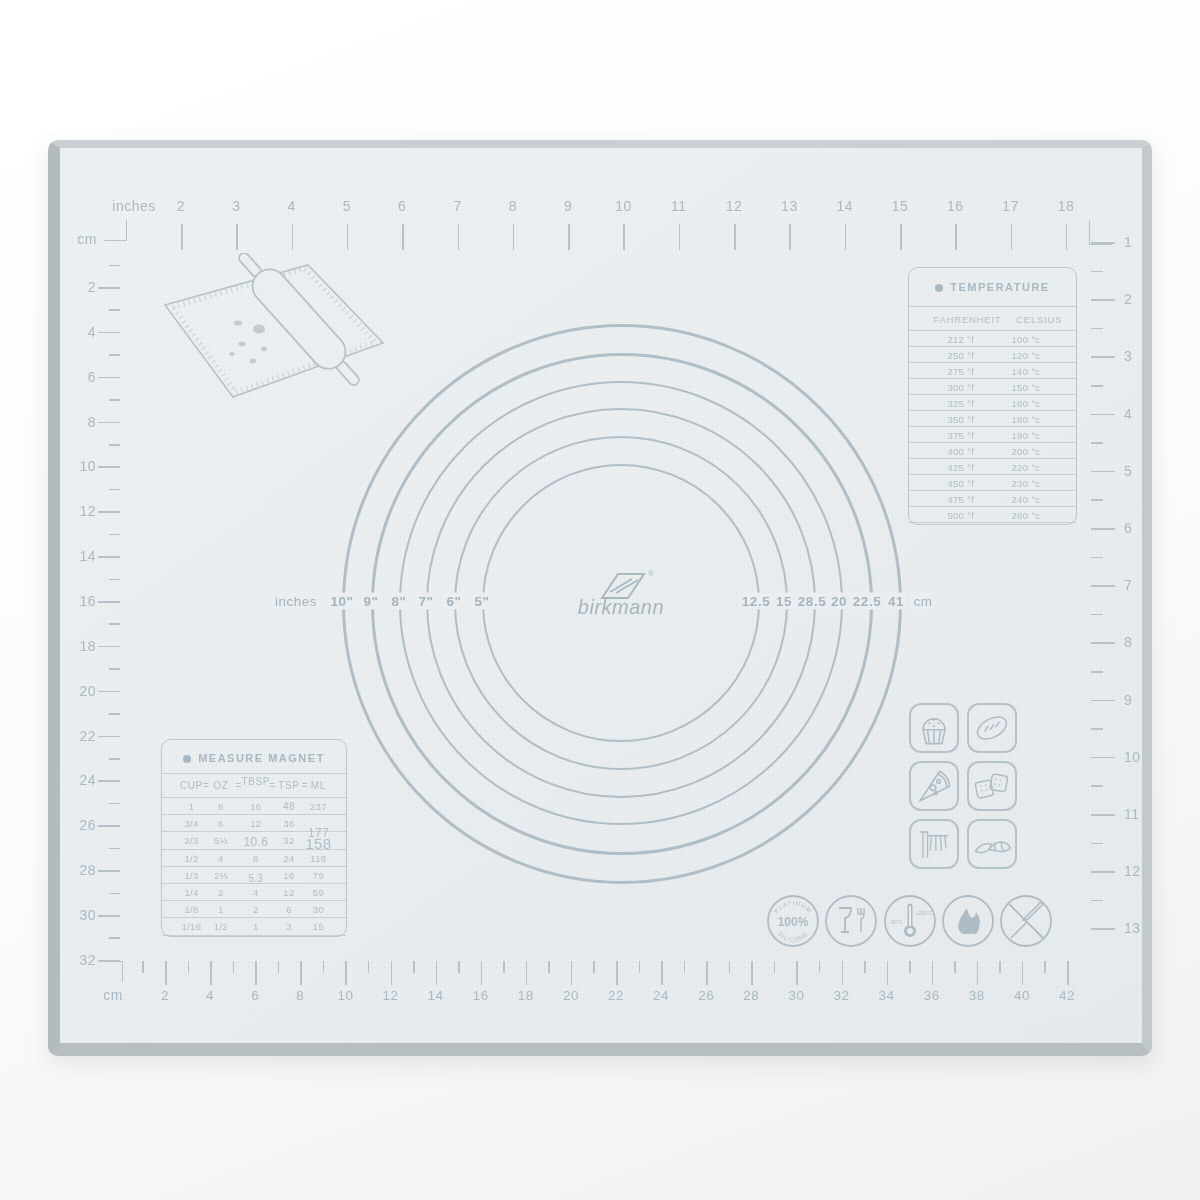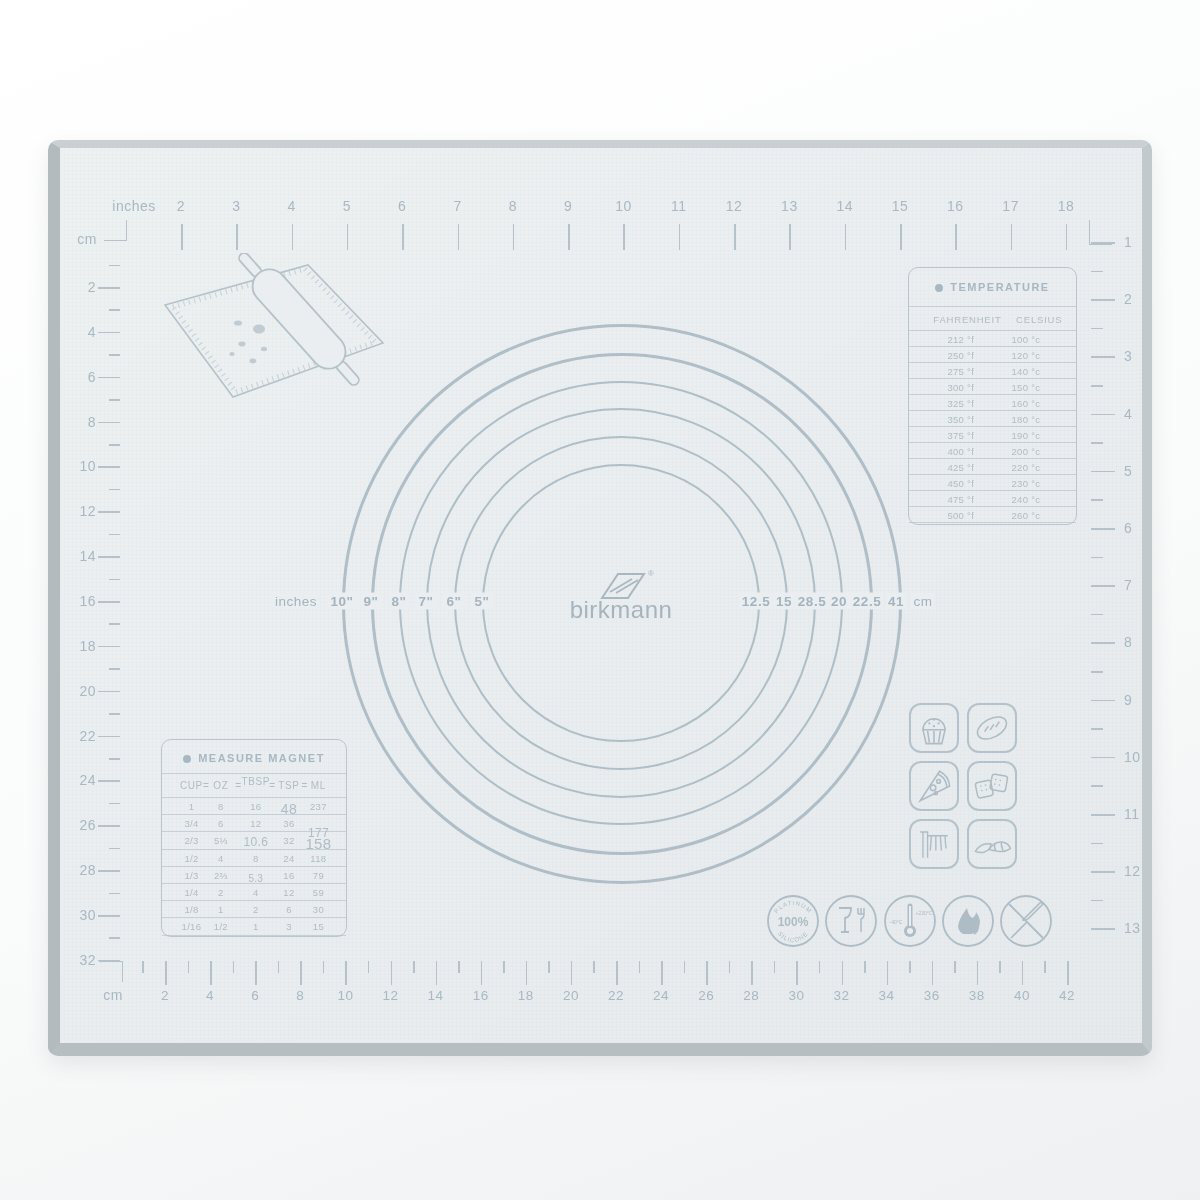--- a/index.html
+++ b/index.html
@@ -32,21 +32,21 @@
   .clabel{position:absolute;transform:translate(-50%,-50%);background:#eaeef0;
     color:#a4b4bf;font-size:13.5px;letter-spacing:.5px;padding:1px 3px;white-space:nowrap;font-weight:bold;}
   .panel{position:absolute;border:1.5px solid rgba(168,184,195,.75);border-radius:10px;color:#aebdc7;}
   .panel .title{position:absolute;left:0;right:0;text-align:center;font-weight:bold;letter-spacing:1.5px;font-size:11px;color:#a8b8c3;}
   .panel .dot{display:inline-block;width:8px;height:8px;border-radius:50%;background:#a8b8c3;margin-right:7px;vertical-align:middle;}
   .hline{position:absolute;left:0;right:0;height:1px;background:rgba(168,184,195,.55);}
   .cell{position:absolute;transform:translateX(-50%);font-size:9.5px;letter-spacing:.3px;white-space:nowrap;color:#aebdc7;}
   .foodbox{position:absolute;width:50px;height:50px;border:2px solid rgba(168,184,195,.8);border-radius:12px;box-sizing:border-box;}
   .certcirc{position:absolute;width:54px;height:54px;}
   svg{display:block;}
-  .logo-text{position:absolute;color:#a6b4be;font-size:24px;font-weight:400;letter-spacing:.5px;}
+  .logo-text{position:absolute;color:#a6b4be;font-size:20px;font-weight:400;letter-spacing:.5px;font-style:italic;}
 </style>
 </head>
 <body>
 
 <div class="mat">
   <div class="mat-surface">
 
     <div class="rlabel" style="left:52px;top:50px;width:44px;font-size:14px;">inches</div>
     <div class="rlabel" style="left:12px;top:83px;width:30px;">cm</div>
     <div class="rlabel" style="left:38px;top:839px;width:30px;">cm</div>
@@ -339,21 +339,21 @@
           <div class="cell" style="left: 69%; top: 40px; font-size: 10px; letter-spacing: 0.6px;">TSP</div>
           <div class="cell" style="left: 85%; top: 40px; font-size: 10px; letter-spacing: 0.6px;">ML</div>
           <div class="cell" style="left: 24%; top: 40px; font-size: 10px;">=</div>
           <div class="cell" style="left: 41.5%; top: 40px; font-size: 10px;">=</div>
           <div class="cell" style="left: 60%; top: 40px; font-size: 10px;">=</div>
           <div class="cell" style="left: 77.5%; top: 40px; font-size: 10px;">=</div>
           <div class="hline" style="top: 57px;"></div>
           <div class="cell" style="left: 16%; top: 61px; font-size: 9.5px;">1</div>
           <div class="cell" style="left: 32%; top: 61px; font-size: 9.5px;">8</div>
           <div class="cell" style="left: 51%; top: 61px; font-size: 9.5px;">16</div>
-          <div class="cell" style="left: 69%; top: 61px; font-size: 14px;">48</div>
+          <div class="cell" style="left: 69%; top: 61px; font-size: 10px;">48</div>
           <div class="cell" style="left: 85%; top: 61px; font-size: 9.5px;">237</div>
           <div class="hline" style="top: 74.2px;"></div>
           <div class="cell" style="left: 16%; top: 78.2px; font-size: 9.5px;">3/4</div>
           <div class="cell" style="left: 32%; top: 78.2px; font-size: 9.5px;">6</div>
           <div class="cell" style="left: 51%; top: 78.2px; font-size: 9.5px;">12</div>
           <div class="cell" style="left: 69%; top: 78.2px; font-size: 9.5px;">36</div>
           <div class="cell" style="left: 85%; top: 86px; font-size: 12px;">177</div>
           <div class="hline" style="top: 91.4px;"></div>
           <div class="cell" style="left: 16%; top: 95.4px; font-size: 9.5px;">2/3</div>
           <div class="cell" style="left: 32%; top: 95.4px; font-size: 9.5px;">5⅓</div>

